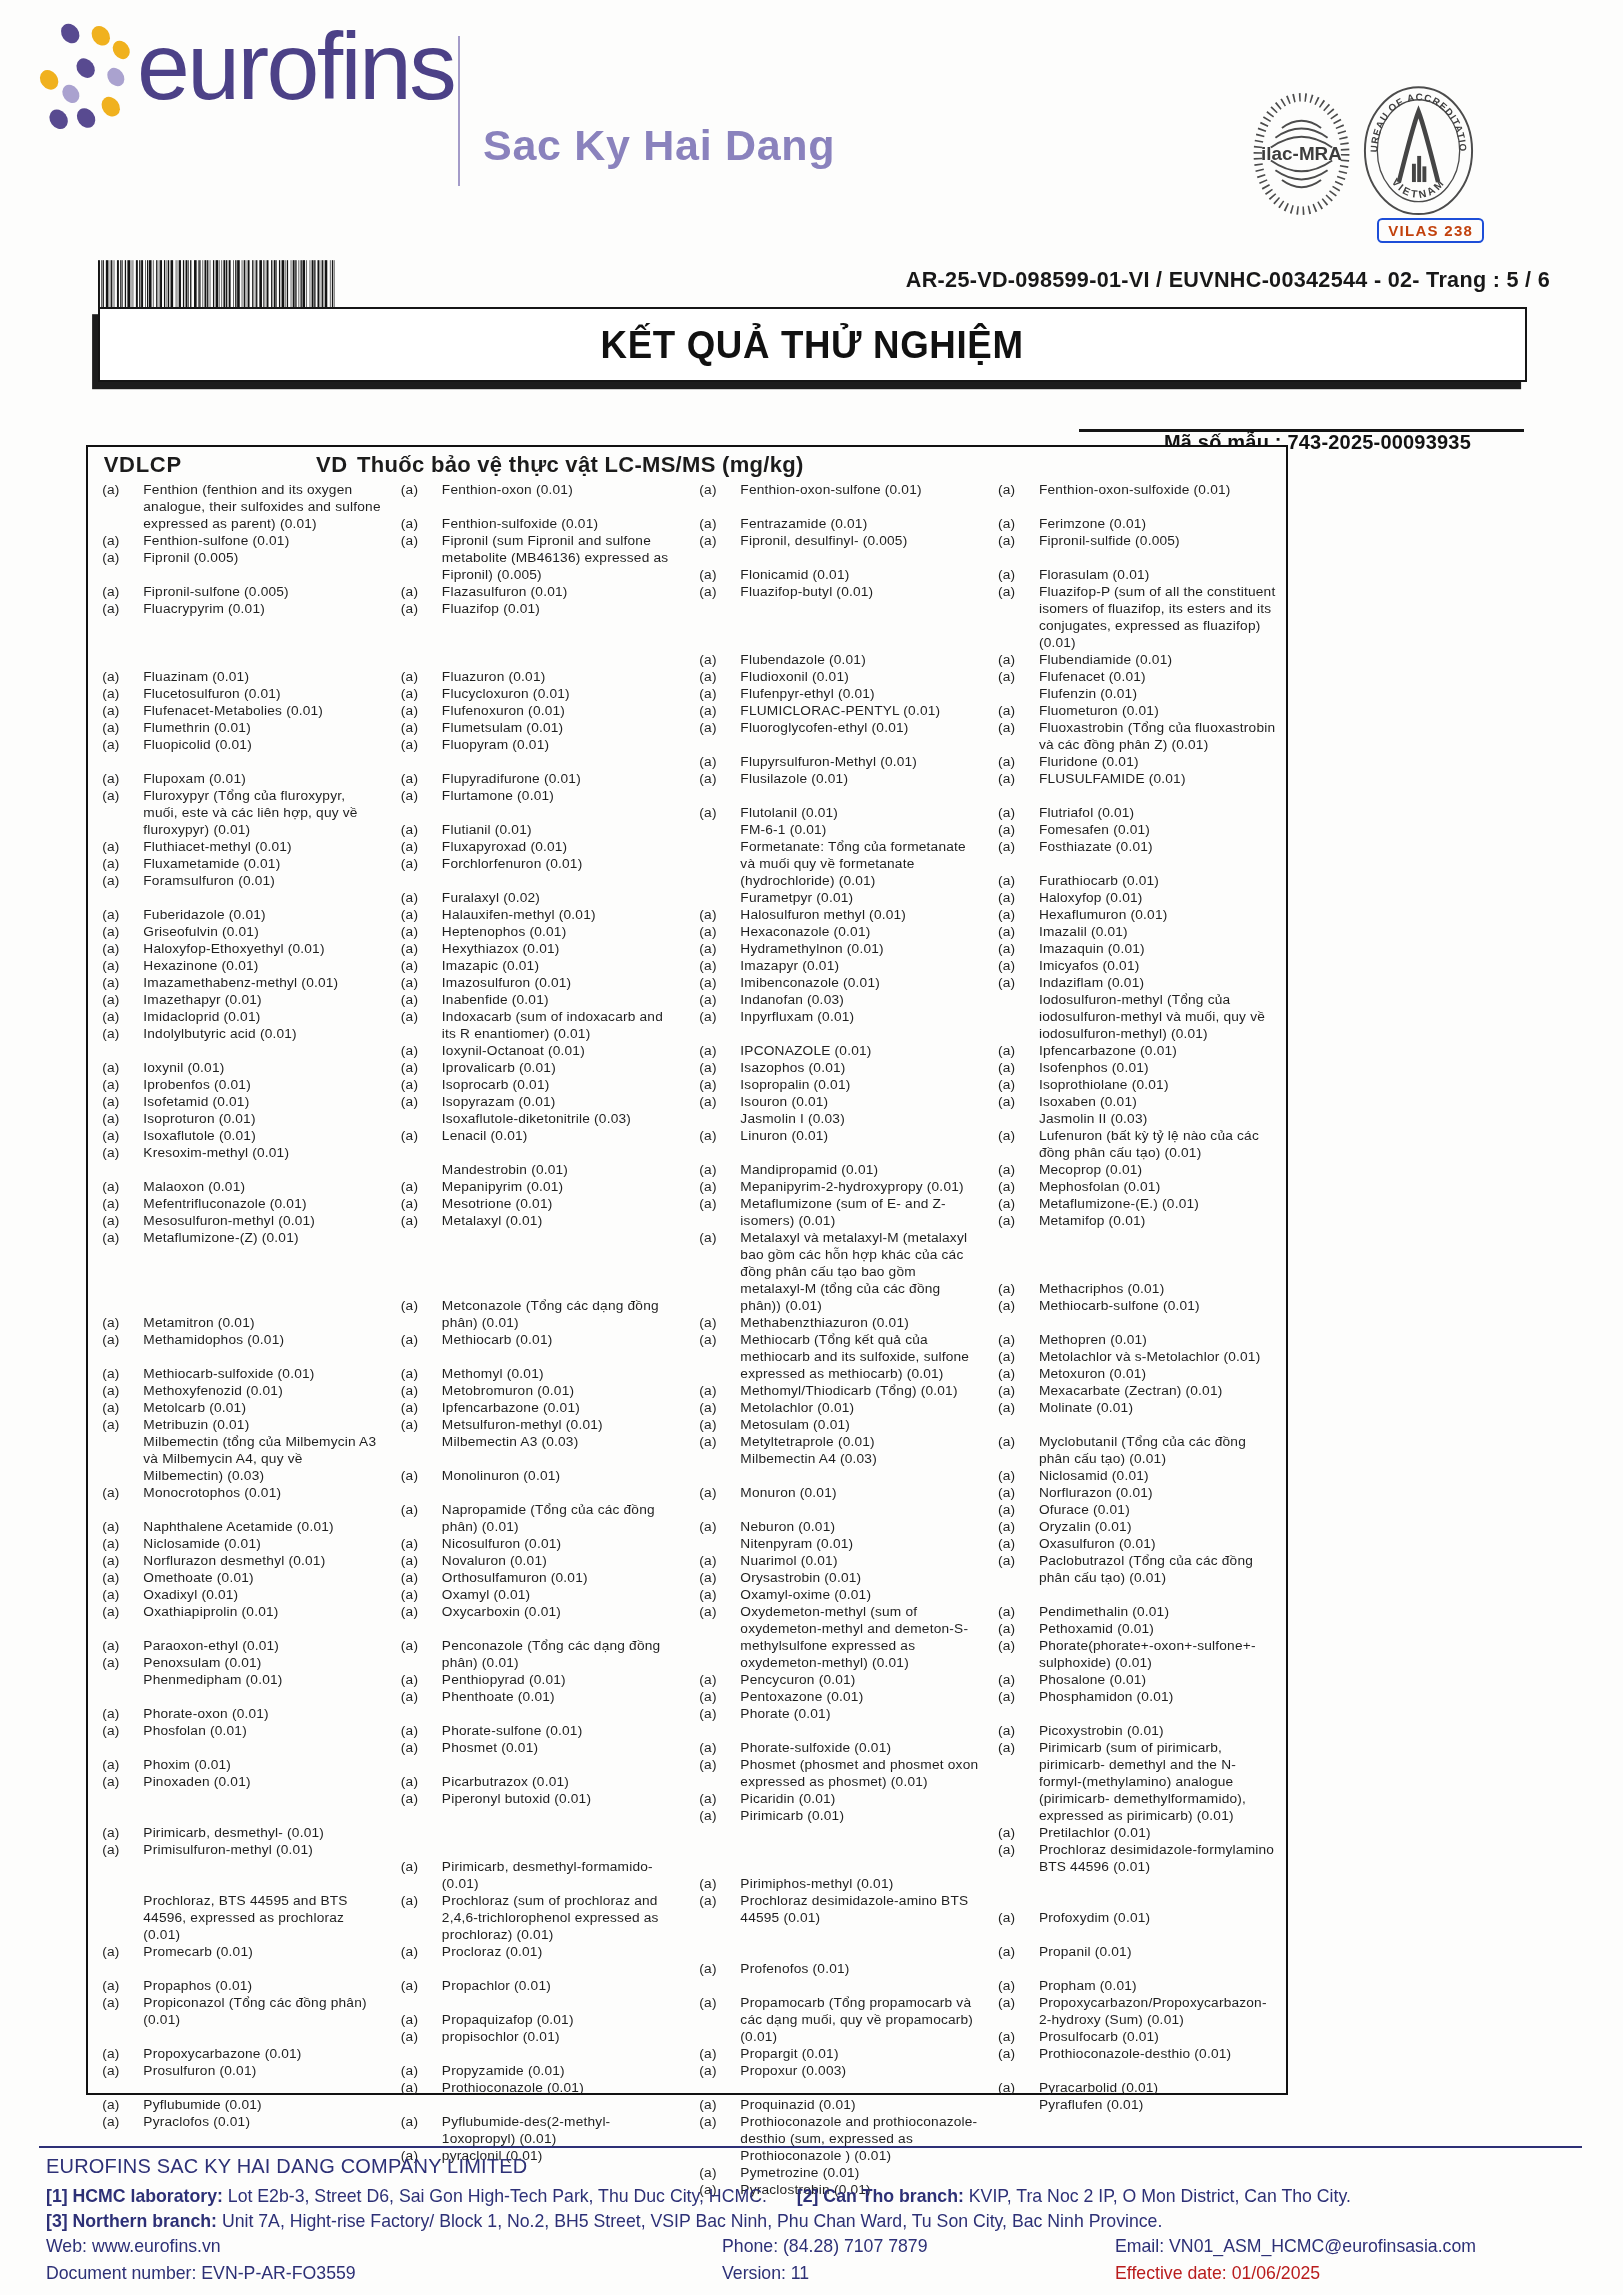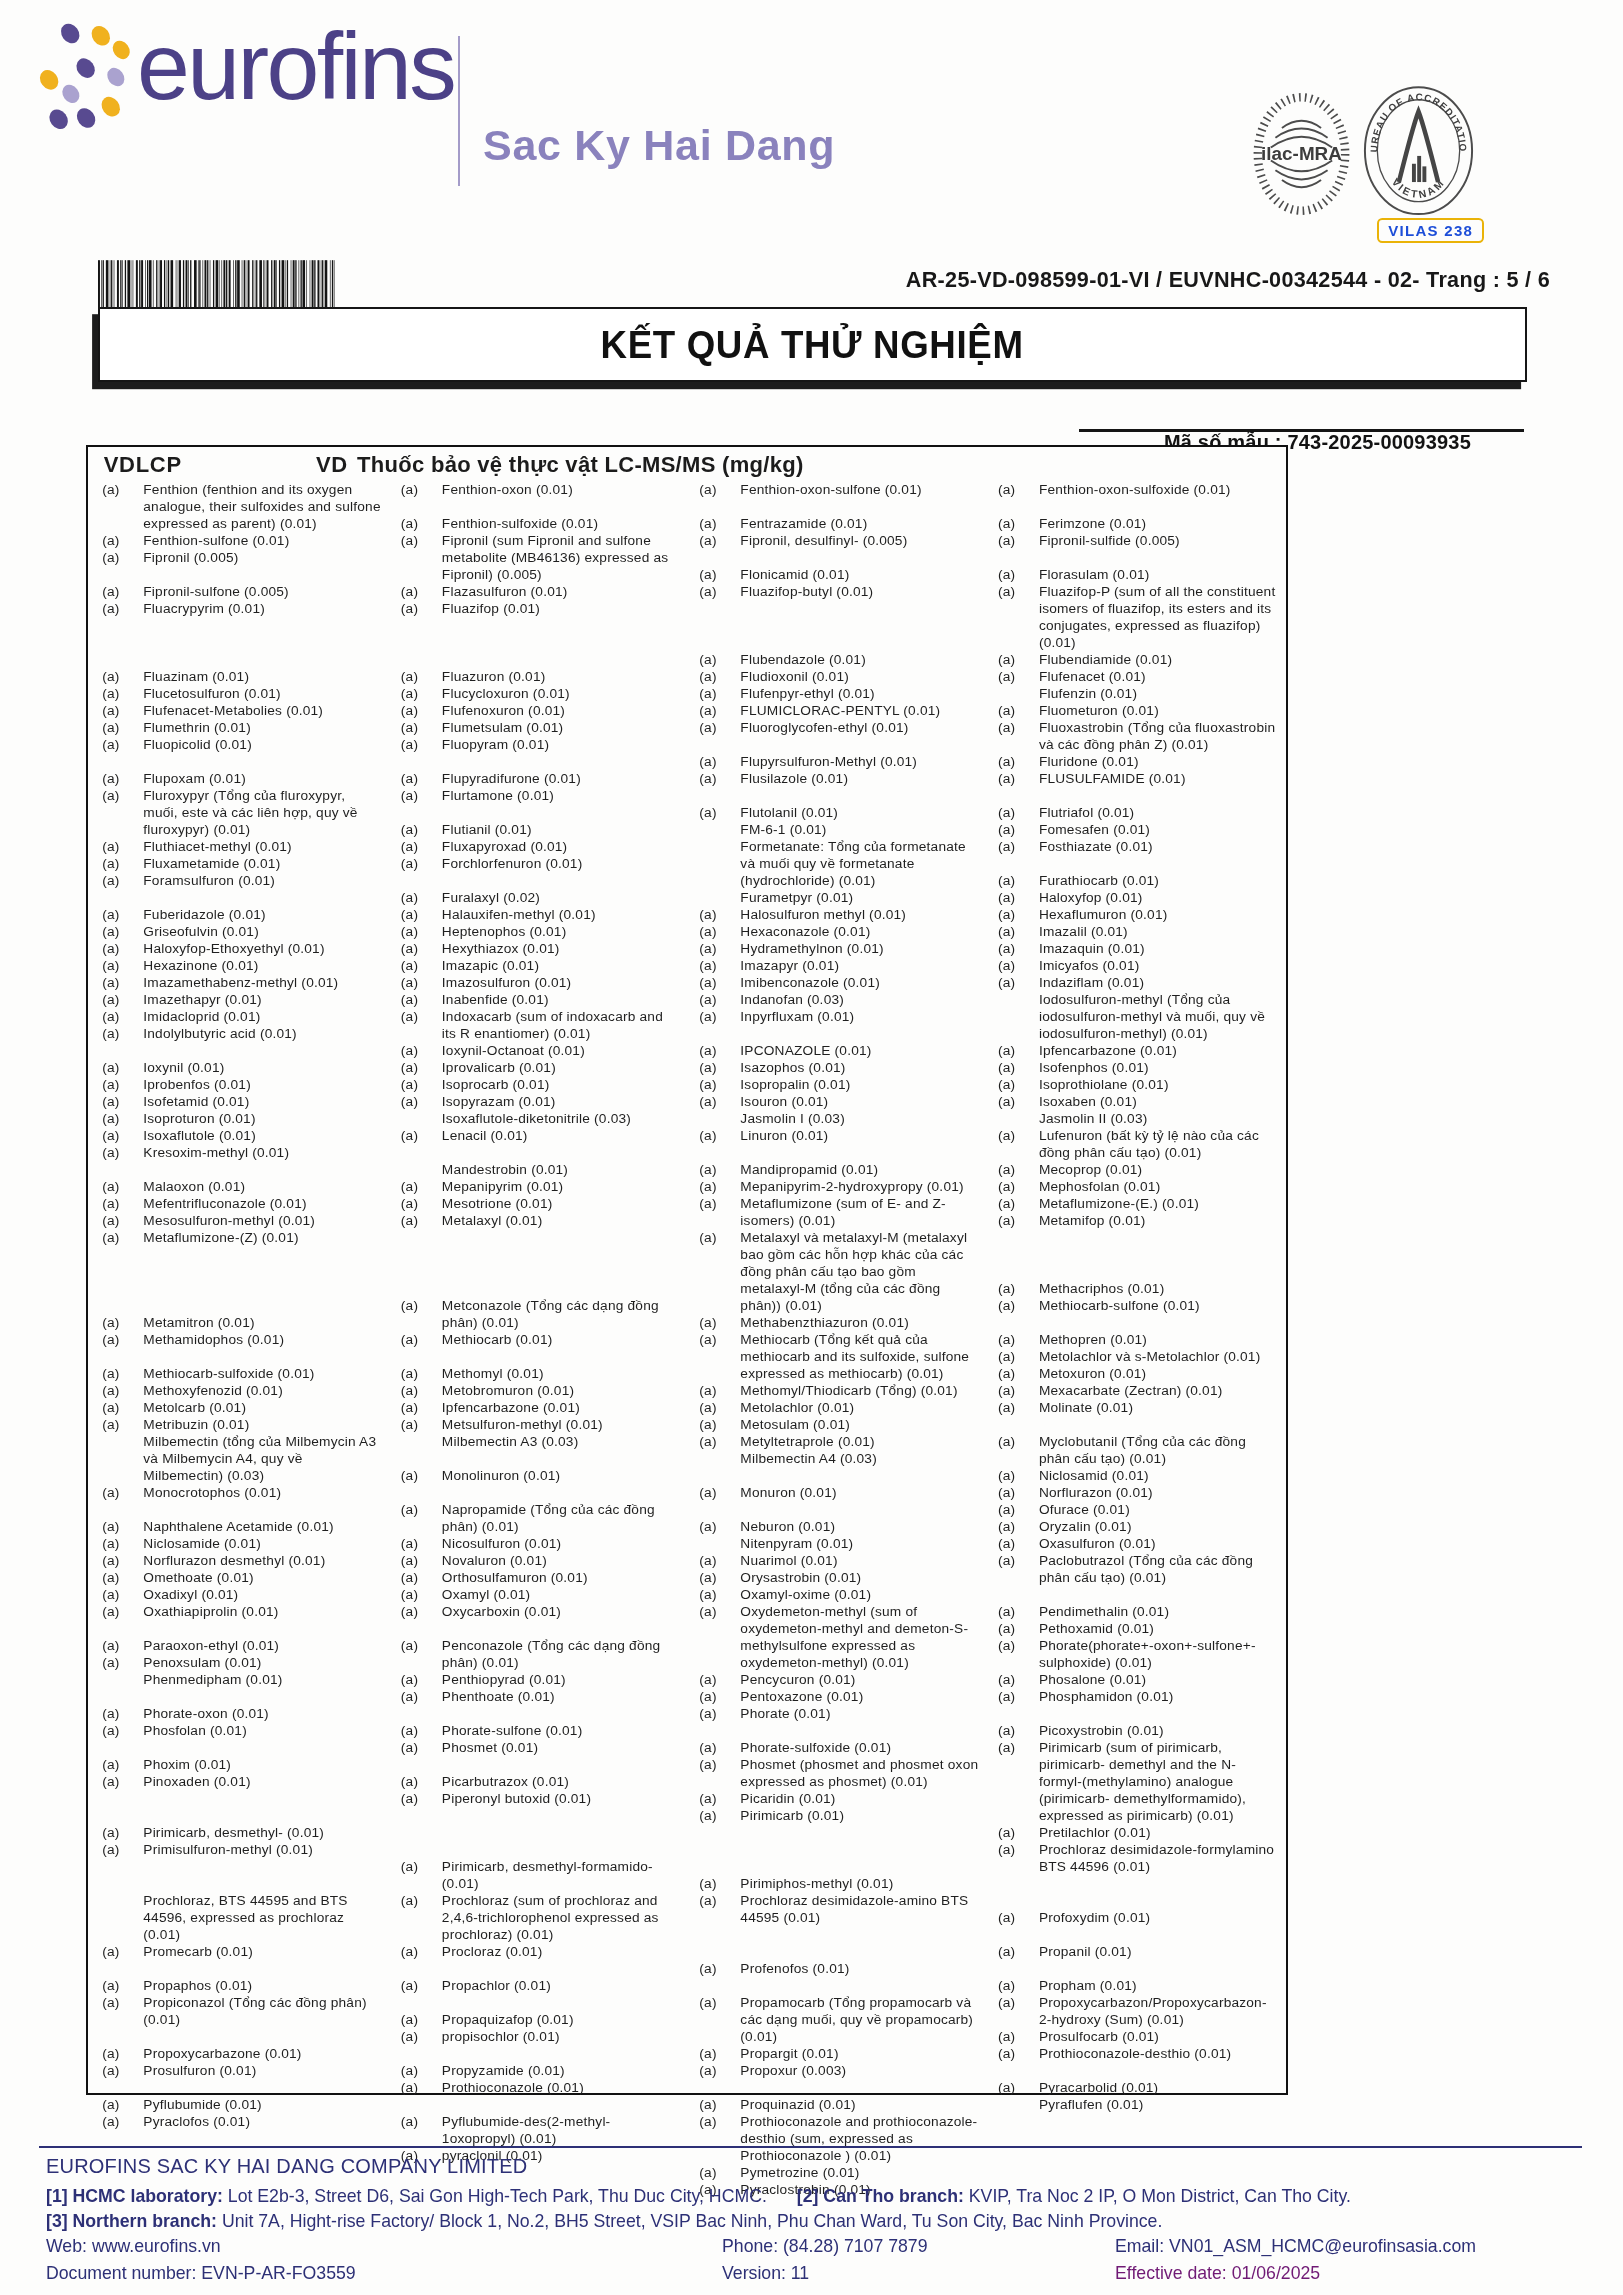--- a/index.html
+++ b/index.html
@@ -13,22 +13,22 @@
     position:absolute;left:137px;top:11.8px;font-size:95px;font-weight:500;
     color:#4c4187;letter-spacing:-2.6px;font-family:"Liberation Sans",sans-serif;
   }
   .brand-divider{position:absolute;left:458px;top:36px;width:2px;height:150px;background:#a49cc9;}
   .subbrand{
     position:absolute;left:483px;top:121px;font-size:43px;font-weight:700;
     color:#8a82bd;letter-spacing:0.7px;
   }
   .stamp{position:absolute;}
   .vilas-box{
-    position:absolute;left:1377px;top:218px;border:2px solid #eab308;border-radius:5.2px;
-    padding:2px 9.2px;font-size:15px;font-weight:700;color:#1d4ed8;letter-spacing:1.3px;
+    position:absolute;left:1377px;top:218px;border:2px solid #1d4ed8;border-radius:5.2px;
+    padding:2px 9.2px;font-size:15px;font-weight:700;color:#c2410c;letter-spacing:1.3px;
     background:transparent;
   }
   
   .barcode{position:absolute;left:98px;top:260px;}
   .ref-line{
     position:absolute;left:785px;top:267px;width:765px;text-align:right;
     font-size:21.6px;font-weight:600;letter-spacing:0.3px;color:#181818;
   }
   
   .title-box{
@@ -65,21 +65,21 @@
   .f-company{position:absolute;left:46px;top:2155px;font-size:20px;font-weight:400;color:#2d3076;letter-spacing:0.2px;}
   .f-line1{position:absolute;left:46px;top:2186px;font-size:17.7px;color:#2d3076;white-space:nowrap;}
   .f-line2{position:absolute;left:46px;top:2211px;font-size:17.7px;color:#2d3076;white-space:nowrap;}
   .f-bold{font-weight:700;}
   .f-gap{display:inline-block;width:30px;}
   .f-web{position:absolute;left:46px;top:2236px;font-size:17.7px;color:#2d3076;}
   .f-phone{position:absolute;left:722px;top:2236px;font-size:17.7px;color:#2d3076;}
   .f-email{position:absolute;left:1115px;top:2236px;font-size:17.7px;color:#2d3076;}
   .f-doc{position:absolute;left:46px;top:2263px;font-size:17.7px;color:#2d3076;}
   .f-version{position:absolute;left:722px;top:2263px;font-size:17.7px;color:#2d3076;}
-  .f-effective{position:absolute;left:1115px;top:2263px;font-size:17.7px;color:#701a75;}
+  .f-effective{position:absolute;left:1115px;top:2263px;font-size:17.7px;color:#b91c1c;}
 </style>
 </head>
 <body>
 
 <svg class="logo-dots" width="105" height="114" viewBox="0 0 160 175">
   <g transform="rotate(-8 80 87)">
     <ellipse cx="58" cy="20" rx="13" ry="16" fill="#584a90" transform="rotate(-28 58 20)"></ellipse>
     <ellipse cx="104" cy="30" rx="13" ry="16" fill="#f0b11e" transform="rotate(-28 104 30)"></ellipse>
     <ellipse cx="132" cy="56" rx="12" ry="15" fill="#f0b11e" transform="rotate(-28 132 56)"></ellipse>
     <ellipse cx="16" cy="86" rx="13" ry="16" fill="#f0b11e" transform="rotate(-28 16 86)"></ellipse>

